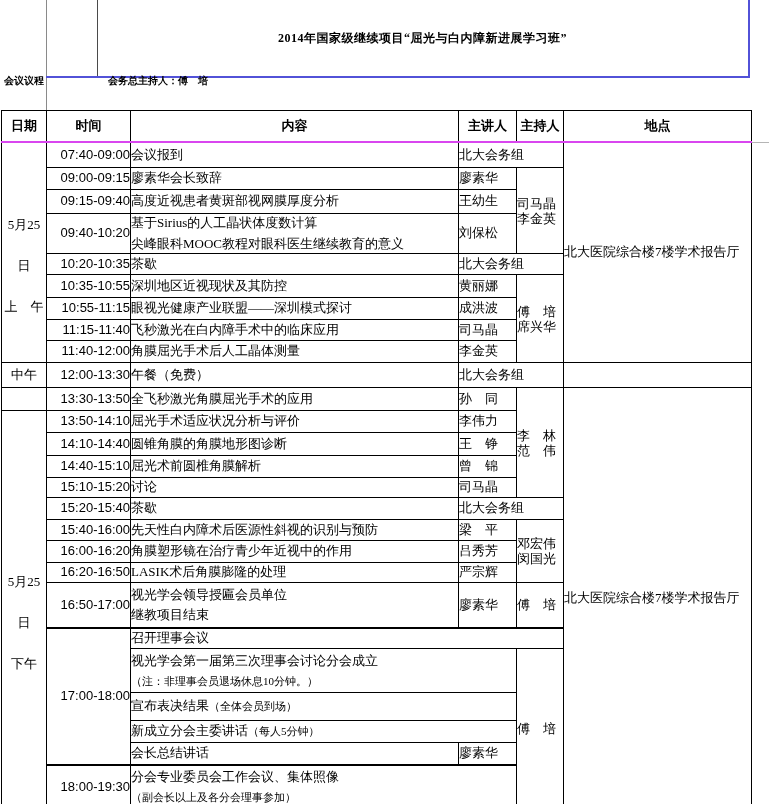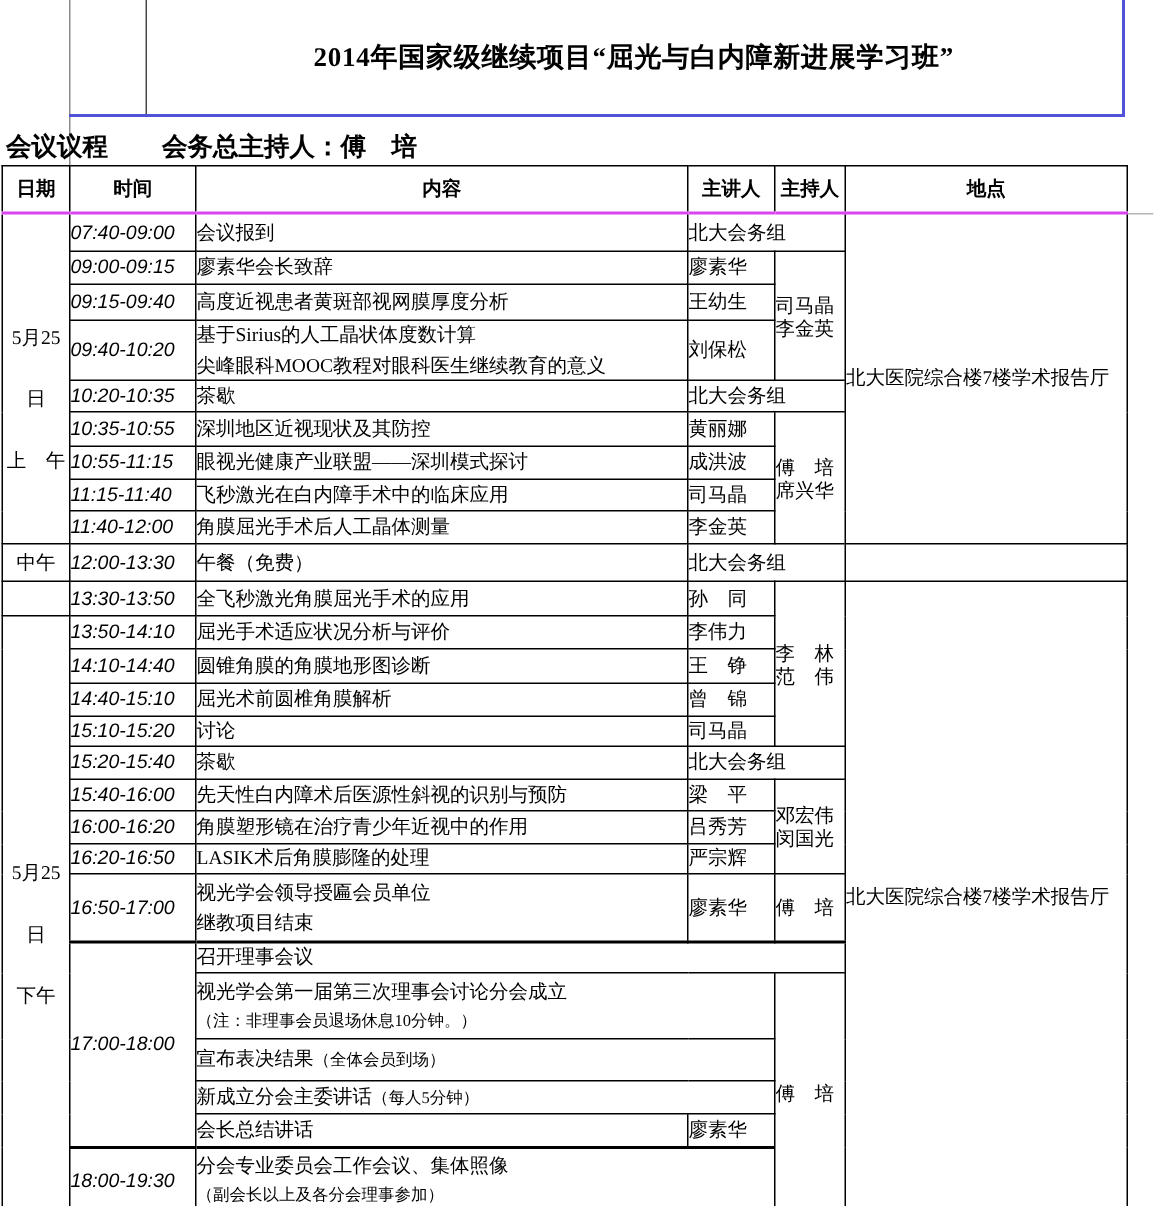--- a/index.html
+++ b/index.html
@@ -11,39 +11,39 @@
   
   .vline-left   { position:absolute; left:46px;  top:0; width:1px;  height:110px; background:#8a8a8a; }
   .titlebox-left{ position:absolute; left:97px;  top:0; width:1px;  height:77px;  background:#4a4a4a; }
   .titlebox-right{position:absolute; left:748px; top:0; width:2px;  height:77px;  background:#5252d8; }
   .titlebox-bottom{position:absolute; left:46px; top:76px; width:704px; height:2px; background:#5252d8; }
   .stub-right   { position:absolute; left:751px; top:142px; width:18px; height:1px; background:#b5b5b5; }
 
   .title {
     position:absolute; left:97px; top:0; width:651px; height:76px;
     display:flex; align-items:center; justify-content:center;
-    font-size:18px; font-weight:bold; letter-spacing:0.5px;
-  }
-  .subtitle { position:absolute; left:0; top:84px; width:734px; height:24px; font-size:17px; font-weight:bold; }
+    font-size:12px; font-weight:bold; letter-spacing:0.5px;
+  }
+  .subtitle { position:absolute; left:0; top:72px; width:734px; height:24px; font-size:10px; font-weight:bold; }
   .subtitle .agenda { position:absolute; left:4px;  top:2px; }
   .subtitle .chief  { position:absolute; left:95px; top:2px;margin-left:13px; }
 
   
   table.sched {
     position:absolute; left:1px; top:110px; width:750px;
     border-collapse:collapse; table-layout:fixed;
     border:1.5px solid #000; border-bottom:2.5px solid #000;
   }
   .sched td, .sched th {
     border:1px solid #000; padding:0; margin:0; overflow:hidden;
     font-size:13px; font-weight:normal; vertical-align:middle; line-height:1.25;
   }
   .sched th { font-weight:bold; border-bottom:2px solid #d946ef; font-size:13px; text-align:center; }
   .c  { text-align:left; }
-  .time { font-family:"Liberation Sans","DejaVu Sans",sans-serif; font-size:11.5px; text-align:left; padding-left:7px;font-style:italic; }
+  .time { font-family:"Liberation Sans","DejaVu Sans",sans-serif; font-size:11.5px; text-align:right; padding-left:7px; }
   .content { text-align:left; padding-left:8px; padding-right:4px; }
   .content .l2 { margin-top:4px; }
   .note { font-size:11px; }
   .content .noteline { margin-top:6px; }
   .name2 div { line-height:15px; }
   .datecell { font-weight:bold; text-align:center; }
   .datecell div { line-height:15px;margin-top:26px; }
   .banner { }
   .bt2 { border-top:2px solid #000 !important; }
 </style>

